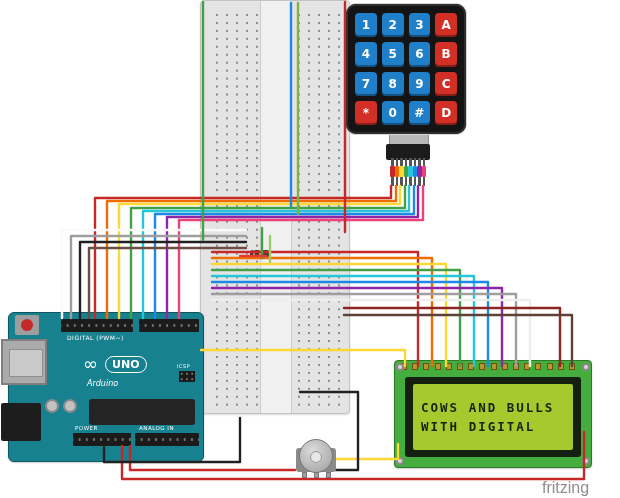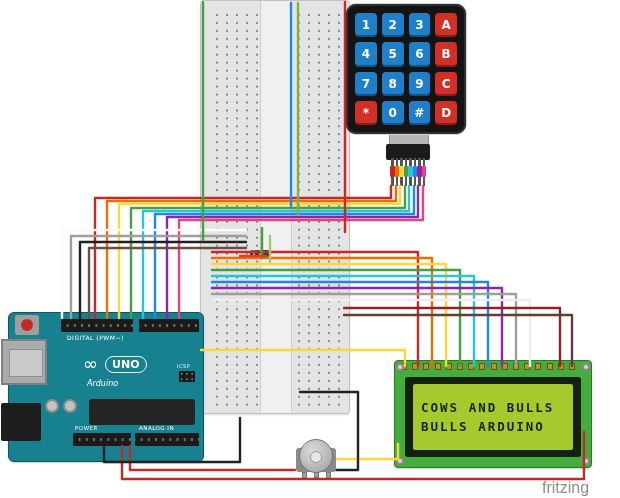--- a/index.html
+++ b/index.html
@@ -226,21 +226,21 @@
         <div class="lcd-pin" style="left: 162.8px;"></div>
         <div class="lcd-pin" style="left: 174px;"></div>
       </div>
     <div class="lcd-hole" style="left:1px;top:2px;"></div>
     <div class="lcd-hole" style="left:187px;top:2px;"></div>
     <div class="lcd-hole" style="left:1px;top:96px;"></div>
     <div class="lcd-hole" style="left:187px;top:96px;"></div>
     <div class="lcd-bezel" style="background: rgb(20, 32, 16);">
       <div class="lcd-screen" style="background: rgb(166, 201, 46);">
         <div class="lcd-line" style="color: rgb(21, 36, 10);">COWS AND BULLS</div>
-        <div class="lcd-line" style="color: rgb(21, 36, 10);">BULLS ARDUINO</div>
+        <div class="lcd-line" style="color: rgb(21, 36, 10);">WITH DIGITAL</div>
       </div>
     </div>
   </div>
 
   <div class="pot">
     <div class="pot-base"></div>
     <div class="pot-leg" style="left:8px;"></div>
     <div class="pot-leg" style="left:20px;"></div>
     <div class="pot-leg" style="left:32px;"></div>
     <div class="pot-knob"></div>

